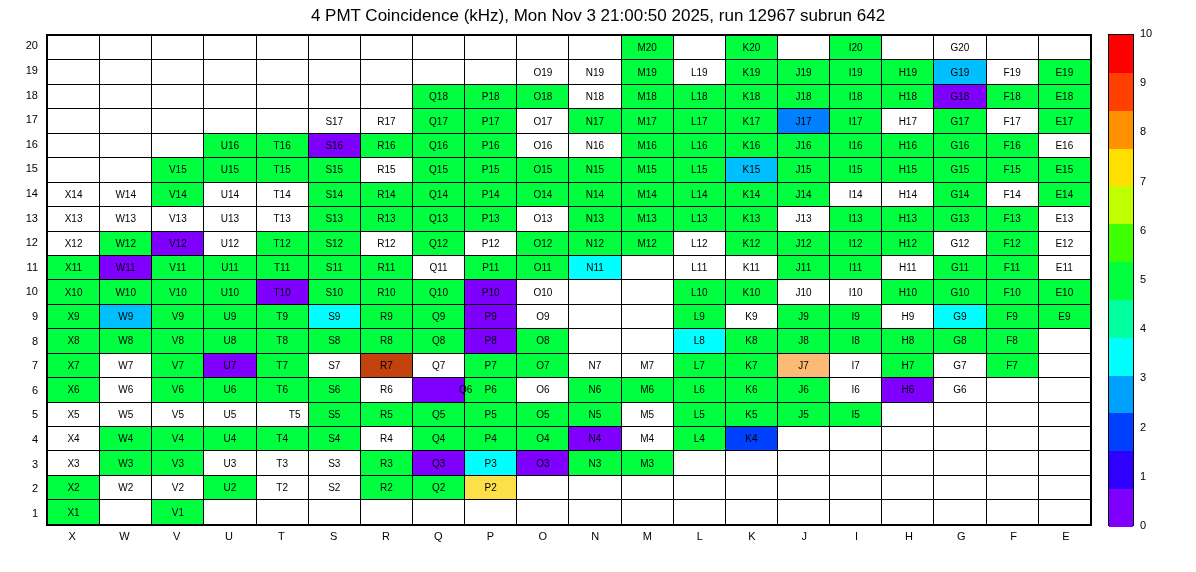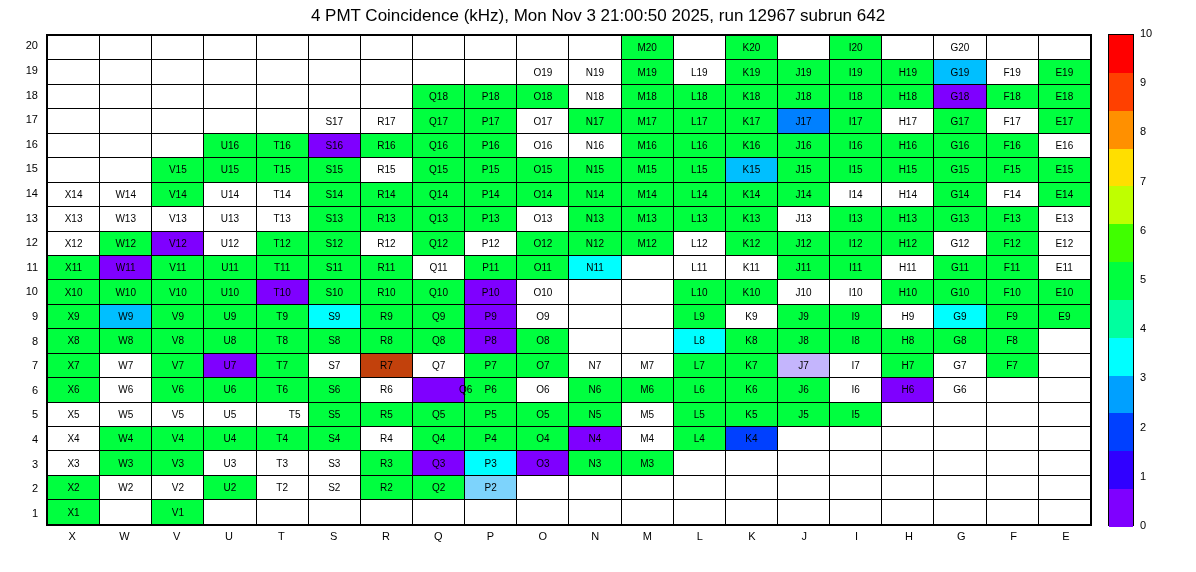--- a/index.html
+++ b/index.html
@@ -383,21 +383,21 @@
             <td style="background: rgb(0, 255, 63);">T7</td>
             <td style="background: rgb(255, 255, 255);">S7</td>
             <td style="background: #c2410c;">R7</td>
             <td style="background: rgb(255, 255, 255);">Q7</td>
             <td style="background: rgb(0, 255, 63);">P7</td>
             <td style="background: rgb(0, 255, 63);">O7</td>
             <td style="background: rgb(255, 255, 255);">N7</td>
             <td style="background: rgb(255, 255, 255);">M7</td>
             <td style="background: rgb(0, 255, 63);">L7</td>
             <td style="background: rgb(0, 255, 63);">K7</td>
-            <td style="background: #c4b5fd; margin-left: 8px;">J7</td>
+            <td style="background: #fdba74; margin-left: 8px;">J7</td>
             <td style="background: rgb(255, 255, 255);">I7</td>
             <td style="background: rgb(0, 255, 63);">H7</td>
             <td style="background: rgb(255, 255, 255);">G7</td>
             <td style="background: rgb(0, 255, 63);">F7</td>
             <td style="background: rgb(255, 255, 255);"></td>
           </tr>
           <tr>
             <td style="background: rgb(0, 255, 63);">X6</td>
             <td style="background: rgb(255, 255, 255);">W6</td>
             <td style="background: rgb(0, 255, 63);">V6</td>
@@ -487,21 +487,21 @@
           </tr>
           <tr>
             <td style="background: rgb(0, 255, 63);">X2</td>
             <td style="background: rgb(255, 255, 255);">W2</td>
             <td style="background: rgb(255, 255, 255);">V2</td>
             <td style="background: rgb(0, 255, 63);">U2</td>
             <td style="background: rgb(255, 255, 255);">T2</td>
             <td style="background: rgb(255, 255, 255);">S2</td>
             <td style="background: rgb(0, 255, 63);">R2</td>
             <td style="background: rgb(0, 255, 63);">Q2</td>
-            <td style="background: #7dd3fc;">P2</td>
+            <td style="background: #fde047;">P2</td>
             <td style="background: rgb(255, 255, 255);"></td>
             <td style="background: rgb(255, 255, 255);"></td>
             <td style="background: rgb(255, 255, 255);"></td>
             <td style="background: rgb(255, 255, 255);"></td>
             <td style="background: rgb(255, 255, 255);"></td>
             <td style="background: rgb(255, 255, 255);"></td>
             <td style="background: rgb(255, 255, 255);"></td>
             <td style="background: rgb(255, 255, 255);"></td>
             <td style="background: rgb(255, 255, 255);"></td>
             <td style="background: rgb(255, 255, 255);"></td>

